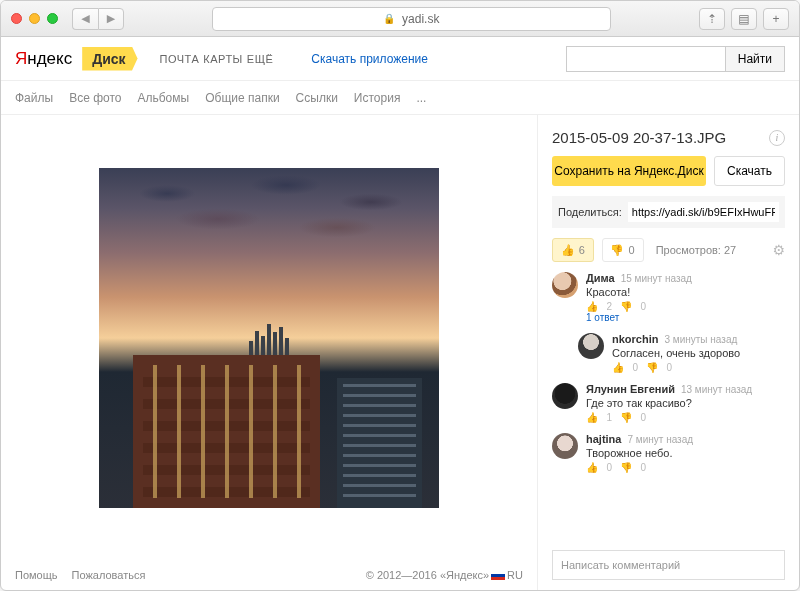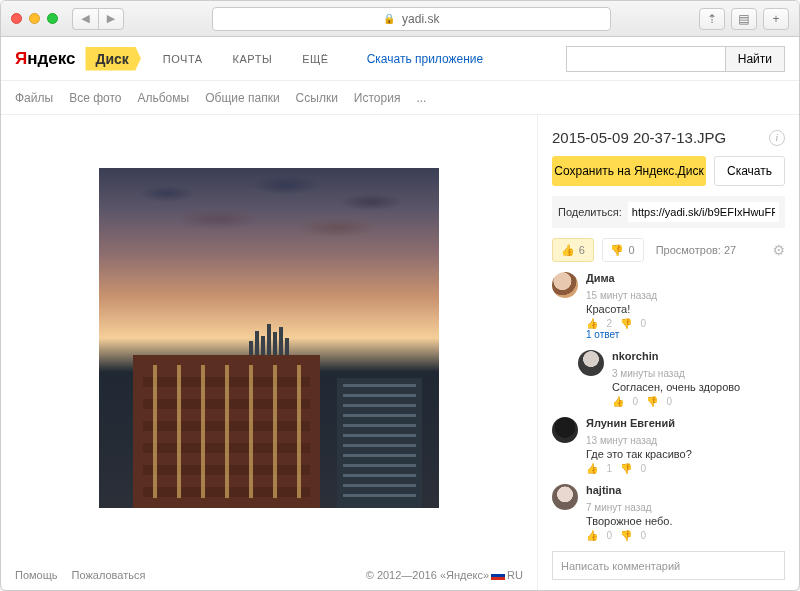--- a/index.html
+++ b/index.html
@@ -14,24 +14,24 @@
   .nav-arrows { display: flex; margin-left: 6px; }
   .nav-arrows button { width: 26px; height: 22px; background: linear-gradient(#fcfcfc,#f0f0f0); border: 1px solid #c9c9c9; color: #999; font-size: 11px; }
   .nav-arrows button:first-child { border-radius: 4px 0 0 4px; border-right: none;}
   .nav-arrows button:last-child { border-radius: 0 4px 4px 0; }
   .url-bar { flex: 1; margin: 0 80px 0 80px; height: 24px; border: 1px solid #c9c9c9; border-radius: 4px; background: #fff; display: flex; align-items: center; justify-content: center; gap: 6px; color: #6a6a6a; font-size: 12px; }
   .lock-icon { font-size: 10px; color: #8a8a8a; }
   .tb-right { display: flex; gap: 6px; }
   .tb-right button { width: 26px; height: 22px; background: linear-gradient(#fcfcfc,#f0f0f0); border: 1px solid #c9c9c9; border-radius: 4px; color: #777; font-size: 12px; }
 
   .yheader { height: 44px; display: flex; align-items: center; padding: 0 14px; gap: 10px; border-bottom: 1px solid #eee; }
-  .logo-yandex { font-weight: bold; font-size: 17px; color: #d00; }
+  .logo-yandex { font-weight: normal; font-size: 17px; color: #d00; }
   .logo-yandex .black { color: #000; }
   .logo-disk { background: #ffdb4d; padding: 4px 12px 4px 10px; font-weight: bold; font-size: 14px; position: relative; clip-path: polygon(0 0, 90% 0, 100% 50%, 90% 100%, 0 100%); }
-  .ymenu { display: flex; gap: 30px; margin-left: 12px; align-items: flex-end; }
+  .ymenu { display: flex; gap: 4px; margin-left: 12px; align-items: flex-end; }
   .ymenu a { color: #666; font-size: 11px; letter-spacing: 0.5px; text-decoration: none; }
   .dl-link { margin-left: 28px; color: #0b61c4; font-size: 12px; text-align: center; }
   .search-wrap { margin-left: auto; display: flex; padding-left: 36px; }
   .search-wrap input { width: 160px; height: 26px; border: 1px solid #ccc; padding: 0 6px; font-size: 12px; }
   .search-wrap button { height: 26px; border: 1px solid #ccc; border-left: none; background: #f5f5f5; padding: 0 12px; font-size: 12px; }
 
   .tabs { height: 34px; display: flex; align-items: center; gap: 16px; padding: 0 14px; border-bottom: 1px solid #eee; font-size: 12px; color: #888; }
   .tabs a { color: #888; text-decoration: none; }
 
   .content { flex: 1; display: flex; overflow: hidden; }
@@ -77,21 +77,21 @@
 
   .comments { display: flex; flex-direction: column; gap: 10px; }
   .comment { display: flex; gap: 8px; font-size: 11px; }
   .comment.reply { margin-left: 26px; }
   .avatar { width: 26px; height: 26px; border-radius: 50%; flex-shrink: 0; }
   .av1 { background: radial-gradient(circle at 40% 35%, #e8c9b0 38%, #8a5a3a 40% 60%, #d5a070 62%); }
   .av2 { background: radial-gradient(circle at 50% 35%, #d8d0c8 36%, #3a3a3a 38%); }
   .av3 { background: radial-gradient(circle at 50% 40%, #1a1a1a 50%, #2a2a2a 52%); }
   .av4 { background: radial-gradient(circle at 50% 40%, #e8d8d0 38%, #706058 40%); }
   .c-body { flex: 1; }
-  .c-head { display: flex; gap: 6px; align-items: baseline; flex-direction: column; }
+  .c-head { display: flex; gap: 6px; align-items: baseline; }
   .c-author { font-weight: bold; color: #333; }
   .c-time { color: #aaa; font-size: 10px; }
   .c-text { margin: 2px 0 3px; color: #333; }
   .c-actions { display: flex; gap: 8px; align-items: center; color: #bbb; font-size: 10px;}
   .c-actions .link { color: #0b61c4; }
   .thumb { font-size: 11px; }
   .comment-input { border: 1px solid #ddd; height: 30px; padding: 0 8px; font-size: 11px; color: #999; display:flex; align-items:center; margin-top:auto;}
 </style>
 </head>
 <body>

